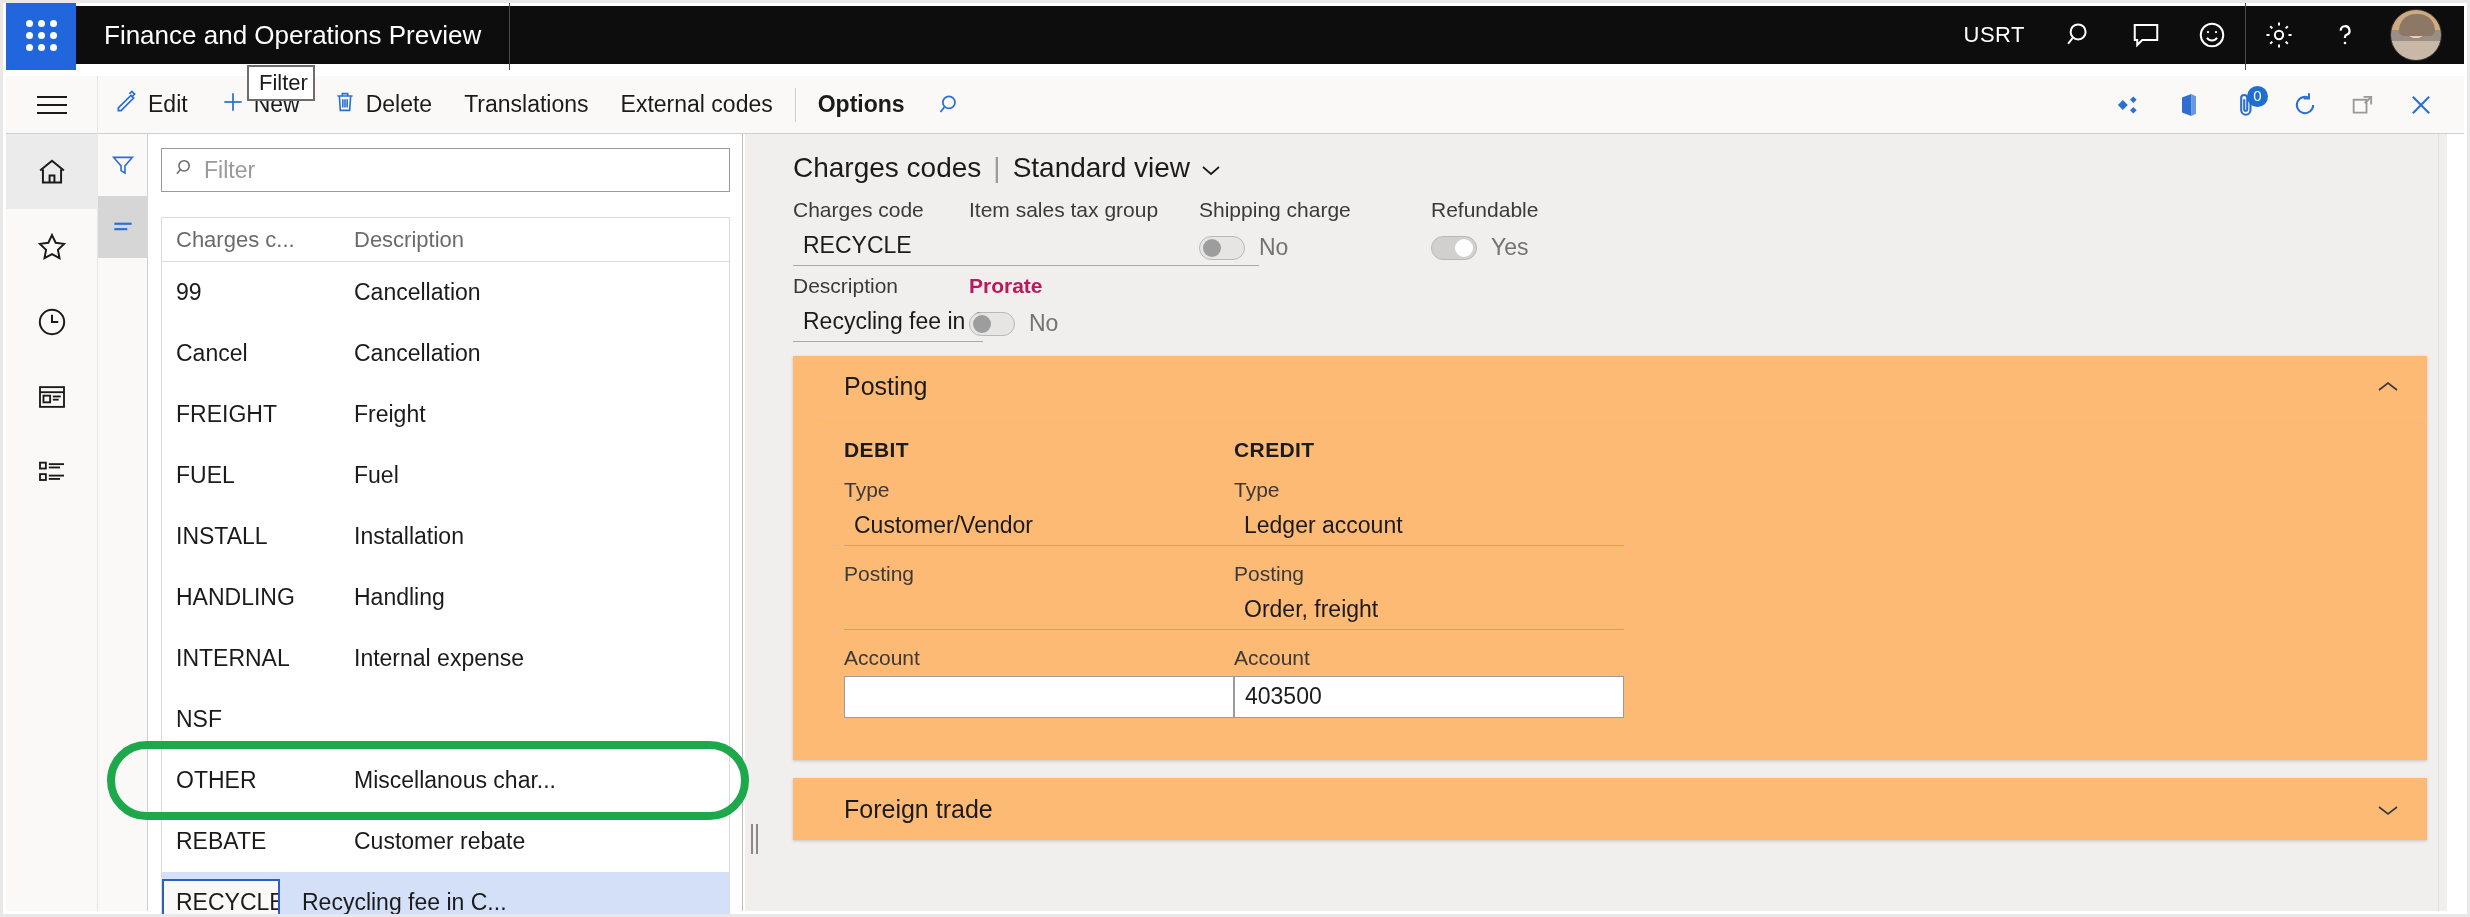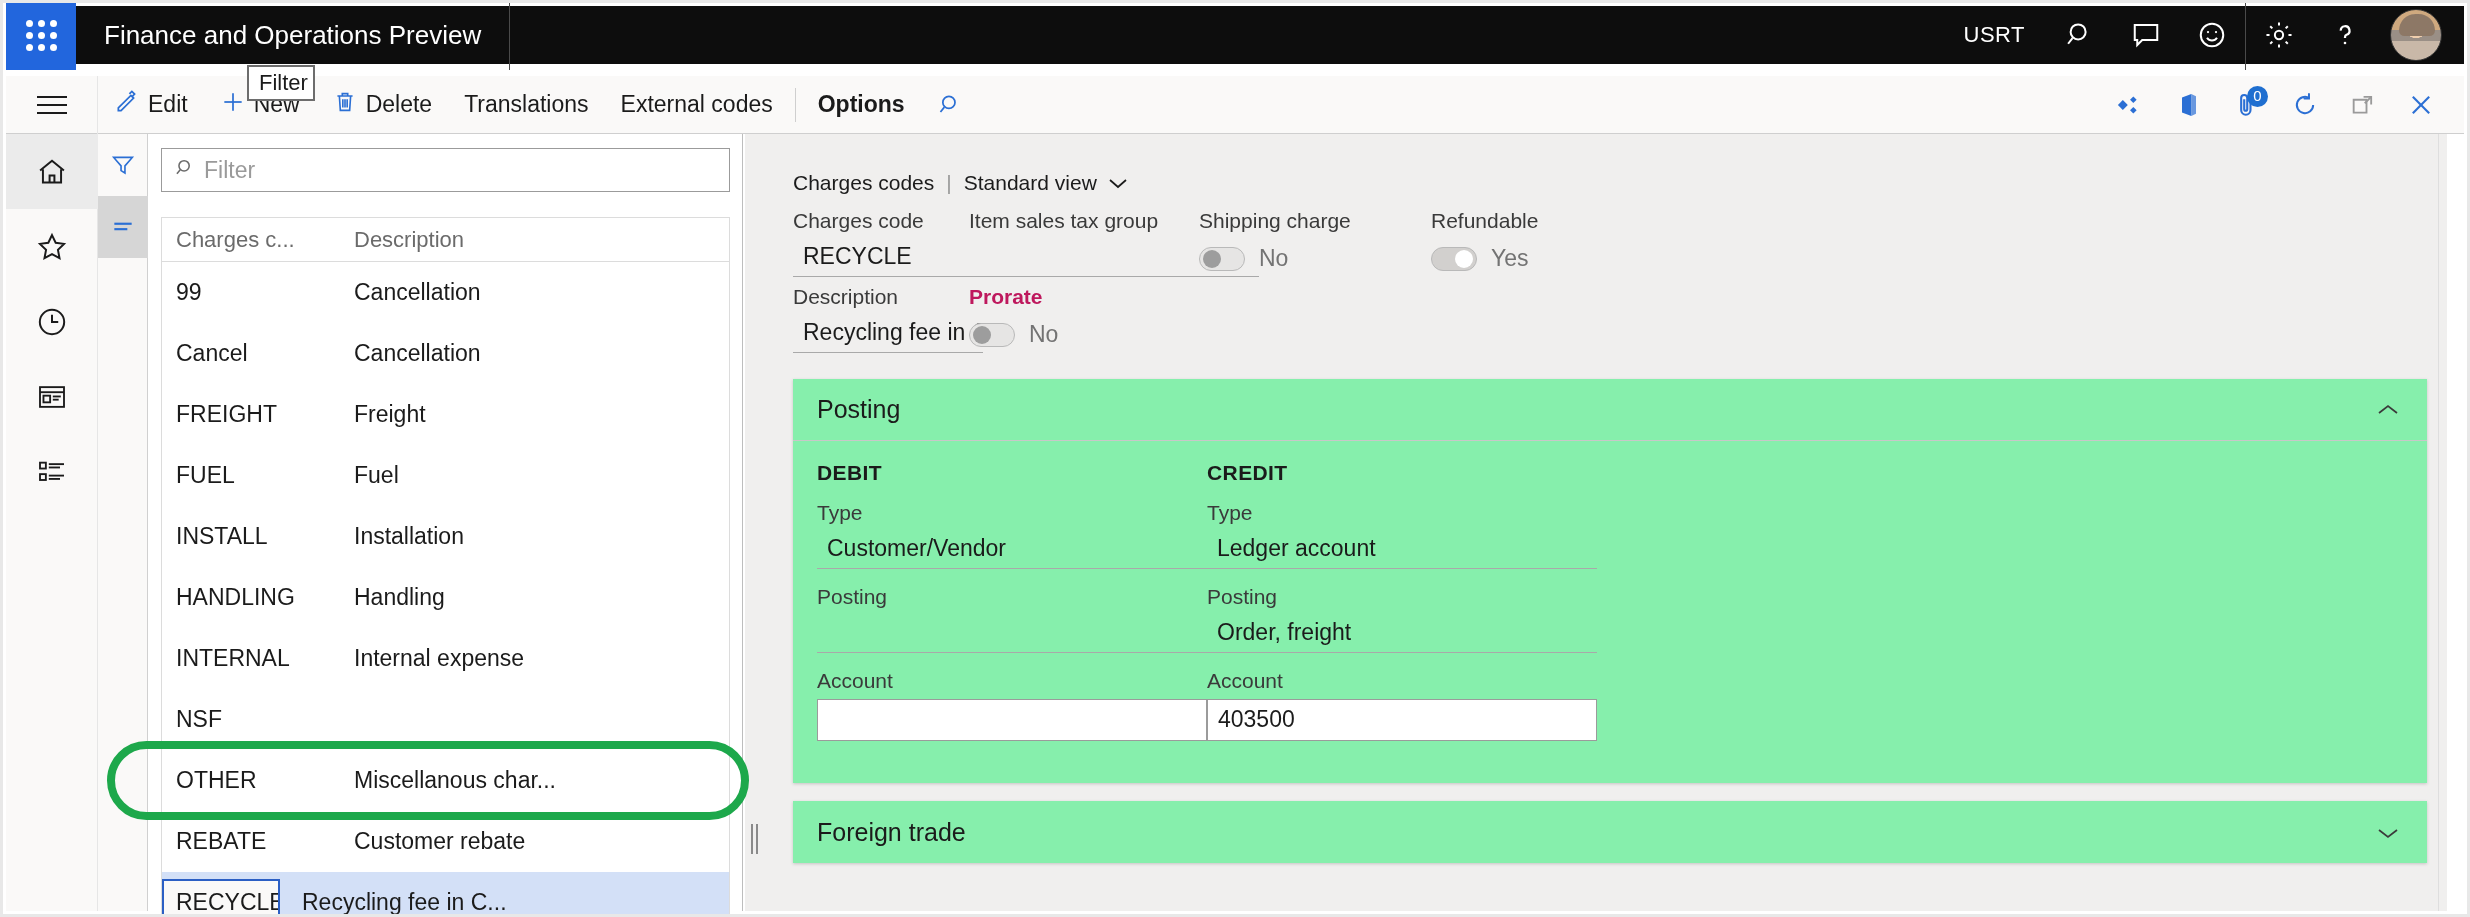--- a/index.html
+++ b/index.html
@@ -175,24 +175,24 @@
   .detail {
     position: absolute; left: 766px; top: 131px; right: 20px; bottom: 3px;
     background: #f0efee; overflow: hidden;
   }
   .detail-scroll {
     position: absolute; right: 0; top: 0; bottom: 0; width: 9px;
     background: #f0efee; border-left: 1px solid #dedede;
   }
   .crumb {
     display: flex; align-items: baseline; gap: 12px;
-    padding: 18px 0 0 24px; font-size: 21px; color: #1b1b1b;
+    padding: 18px 0 0 24px; font-size: 28px; color: #1b1b1b;
   }
   .crumb .pipe { color: #9a9a9a; }
-  .crumb .viewsel { display: flex; align-items: center; gap: 10px; cursor: pointer; margin-top: 19px; }
+  .crumb .viewsel { display: flex; align-items: center; gap: 10px; cursor: pointer; }
 
   .fields { padding: 22px 0 0 24px; position: relative; height: 168px; }
   .field { position: absolute; }
   .f-label { font-size: 21px; color: #3a3a3a; margin-bottom: 6px; white-space: nowrap; }
   .f-label.bold { font-weight: bold; color:#be185d; }
   .f-value {
     font-size: 23px; color: #1b1b1b; padding: 4px 0 6px 10px;
     border-bottom: 1px solid #a9a9a9; white-space: nowrap; overflow: hidden;
     cursor: text;
   }
@@ -204,22 +204,23 @@
   .toggle .knob {
     position: absolute; top: 2px; left: 3px; width: 18px; height: 18px;
     border-radius: 50%; background: #9d9d9d;
   }
   .toggle.on { background: #d2d0ce; }
   .toggle.on .knob { left: auto; right: 3px; background: #ffffff; }
   .toggle-text { font-size: 23px; color: #737373; }
 
   
   .section {
-    margin: 16px 20px 0 24px; background: #86efac;
+    margin: 4px 20px 0 24px; background: #fdba74;
     box-shadow: 0 1px 3px rgba(0,0,0,.18);
+    padding-left: 27px;
   }
   .section-head {
     height: 62px; display: flex; align-items: center; justify-content: space-between;
     padding: 0 26px 0 24px; font-size: 25px; color: #1b1b1b;
     border-bottom: 1px solid #c8c8c8; cursor: pointer;
   }
   .section.collapsed .section-head { border-bottom: none; }
   .section-body { padding: 20px 24px 26px 24px; display: flex; }
   .col { width: 390px; }
   .col-title { font-weight: bold; font-size: 21px; color: #1b1b1b; letter-spacing: .4px; margin-bottom: 16px; }

